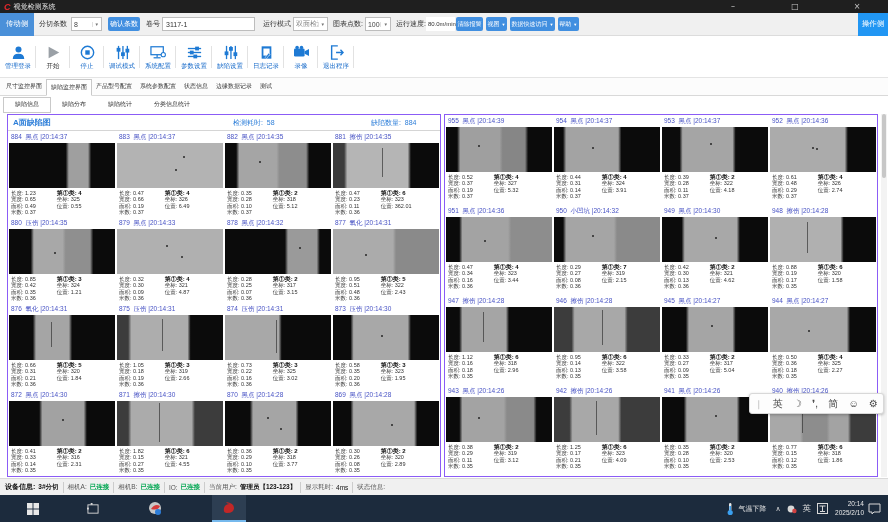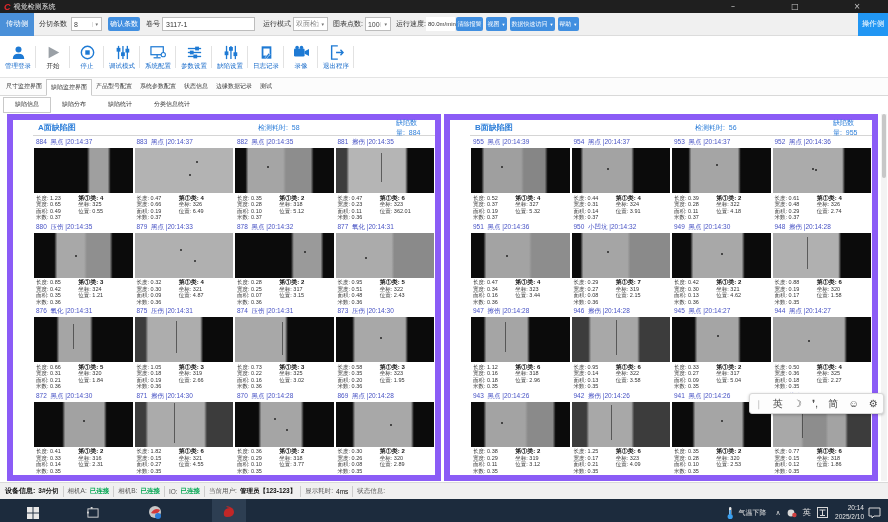--- a/index.html
+++ b/index.html
@@ -24,21 +24,21 @@
 .action .ic{height:17px;display:flex;align-items:flex-end;justify-content:center;}
 .action .lb{font-size:6.5px;color:#1569c9;margin-top:2px;}
 .action.gray .lb{color:#333;}
 .tabs{height:18px;background:#fcfcfc;border-bottom:1px solid #d9d9d9;display:flex;align-items:flex-end;font-size:6px;color:#333;flex:none;padding-left:2px;}
 .tab{padding:0 4px;height:17px;display:flex;align-items:center;}
 .tab.active{border:1px solid #c9c9c9;border-bottom:1px solid #fff;background:#fff;margin-bottom:-1px;}
 .subtabs{height:17px;background:#fff;display:flex;align-items:center;font-size:6px;color:#333;flex:none;padding-left:3px;}
 .subtab{padding:0 11px;height:16px;display:flex;align-items:center;}
 .subtab.active{border:1px solid #c9c9c9;background:#fff;}
 .panels{flex:1;display:flex;background:#fff;padding:1px 0 1px 7px;position:relative;}
-.panel{width:434px;border:6px solid #8b5cf6;margin-right:3px;display:flex;flex-direction:column;background:#fff;padding-left:20px;}
+.panel{width:434px;border:1px solid #8b5cf6;margin-right:3px;display:flex;flex-direction:column;background:#fff;}
 .panel-head{height:16px;border-bottom:1px solid #d5d5d5;display:flex;align-items:center;font-size:7px;color:#2e7fd9;flex:none;position:relative;}
 .panel-title{font-weight:bold;margin-left:5px;font-size:8px;}
 .panel-mid{position:absolute;left:225px;}
 .panel-right{position:absolute;left:363px;}
 .grid{flex:1;display:grid;grid-template-columns:repeat(4,1fr);grid-auto-rows:1fr;gap:1px 2px;padding:1px;}
 .card{display:flex;flex-direction:column;overflow:hidden;}
 .card-head{height:11px;font-size:6.5px;color:#4752c4;display:flex;align-items:center;padding-left:2px;white-space:nowrap;flex:none;overflow:hidden;}
 .card-img{height:45px;position:relative;flex:none;}
 .mark-dot{position:absolute;width:2px;height:2px;border-radius:50%;background:rgba(15,15,15,.85);}
 .mark-line{position:absolute;width:1px;background:rgba(35,35,35,.6);}
@@ -557,25 +557,20 @@
               <div class="ci-right">
                 <div class="ci-cls">第①类: 2</div>
                 <div>坐标: 320</div>
                 <div>位置: 2.89</div>
               </div>
             </div>
           </div>
         </div>
       </div>
       <div class="panel">
-        <div class="panel-head">
-          <span class="panel-title">B面缺陷图</span>
-          <span class="panel-mid">检测耗时:&nbsp;&nbsp;56</span>
-          <span class="panel-right">缺陷数量:&nbsp;&nbsp;955</span>
-        </div>
         <div class="grid">
           <div class="card">
             <div class="card-head">955&nbsp;&nbsp;黑点&nbsp;|20:14:39</div>
             <div class="card-img" style="background:linear-gradient(90deg,#0b0b0b 0%,#0b0b0b 10.5%,#9f9f9f 13.5%,#9f9f9f 50.5%,#868686 53.5%,#868686 74.5%,#0b0b0b 77.5%,#0b0b0b 100%);">
               <span class="mark-dot" style="left:30%;top:40%;"></span>
             </div>
             <div class="card-info">
               <div class="ci-left">
                 <div>长度: 0.52</div>
                 <div>宽度: 0.37</div>

